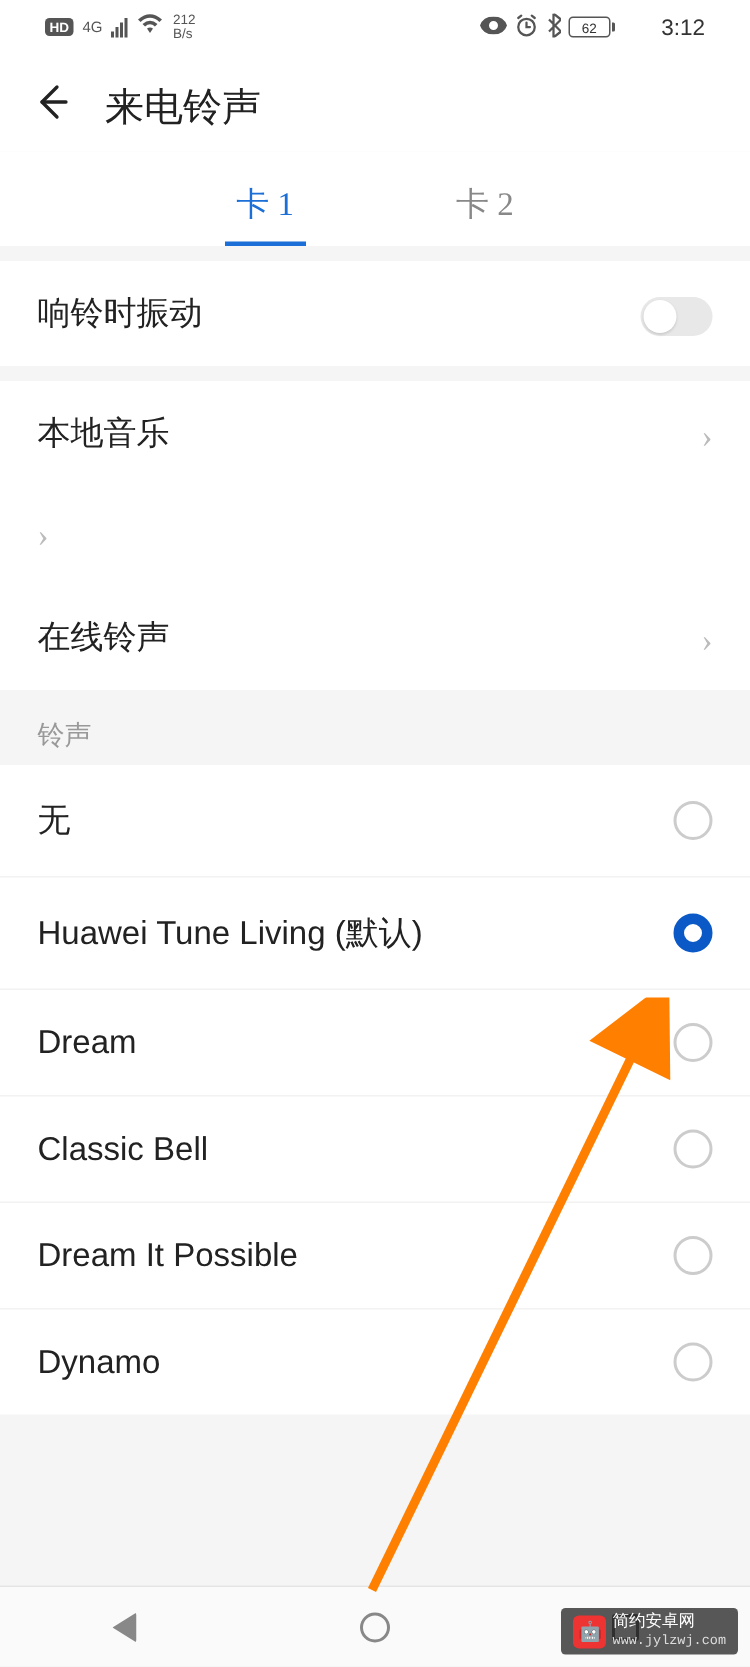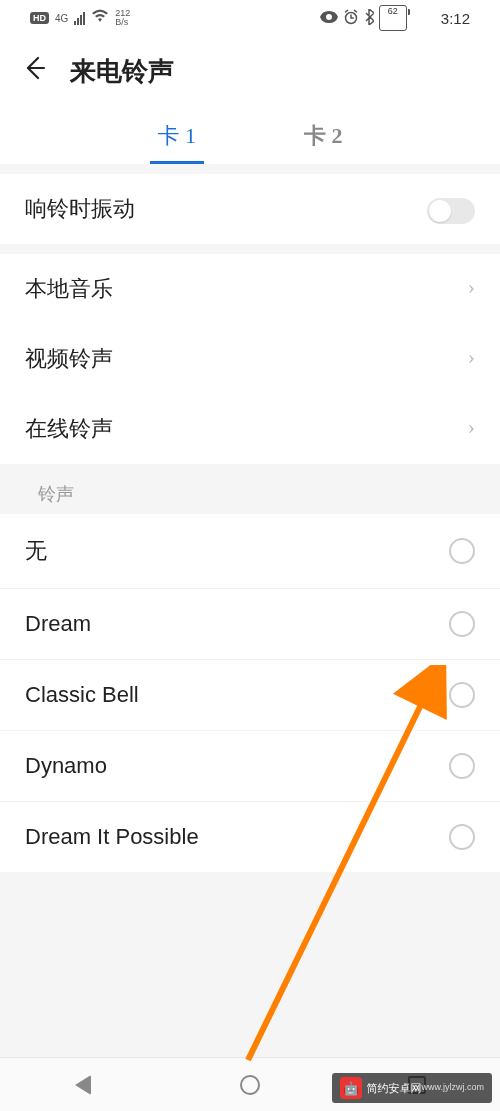--- a/index.html
+++ b/index.html
@@ -23,49 +23,48 @@
     }
     .status-left { display: flex; align-items: center; gap: 6px; }
     .status-right { display: flex; align-items: center; gap: 5px; }
     .hd-badge { background: #555; color: #fff; font-size: 9px; padding: 1px 3px; border-radius: 3px; font-weight: bold; }
     .signal { display: inline-flex; align-items: flex-end; gap: 1px; }
     .signal span { width: 2px; background: #555; display: inline-block; }
     .signal span:nth-child(1) { height: 4px; } .signal span:nth-child(2) { height: 7px; }
     .signal span:nth-child(3) { height: 10px; } .signal span:nth-child(4) { height: 13px; }
     .net-speed { font-size: 9px; line-height: 1; color: #555; }
     .wifi-icon { font-size: 16px; color: #555; }
-    .battery { border: 1.5px solid #555; width: 28px; height: 26px; border-radius: 3px; position: relative; font-size: 9px; display: flex; align-items: flex-start; justify-content: center; }
+    .battery { border: 1.5px solid #555; width: 28px; height: 14px; border-radius: 3px; position: relative; font-size: 9px; display: flex; align-items: flex-end; justify-content: center; }
     .battery::after { content: ''; position: absolute; right: -4px; top: 3px; width: 2px; height: 6px; background: #555; border-radius: 0 1px 1px 0; }
     .time { font-size: 15px; font-weight: 500; color: #333; margin-left: 29px; }
 
     .header {
       background: #fff;
       padding: 18px 20px 12px;
       display: flex;
       align-items: center;
       gap: 24px;
     }
     .back-arrow { font-size: 26px; color: #222; cursor: pointer; }
-    .page-title { font-size: 26px; font-weight: 700; color: #222; font-family: KaiTi, "楷体", serif; }
+    .page-title { font-size: 26px; font-weight: 400; color: #222; font-family: KaiTi, "楷体", serif; }
 
     .tabs {
       background: #fff;
       display: flex;
       justify-content: center;
       gap: 92px;
       padding: 10px 0 0;
     }
     .tab {
       font-size: 22px;
       padding: 10px 8px;
       color: #888;
       cursor: pointer;
       border-bottom: 3px solid transparent;
       font-family: KaiTi, "楷体", serif;
-      font-weight: bold;
     }
     .tab.active { color: #1b6fd6; border-bottom-color: #1b6fd6; font-weight: 500;}
 
     .section-gap { height: 10px; }
 
     .toggle-row {
       background: #fff;
       display: flex;
       align-items: flex-end;
       justify-content: space-between;
@@ -73,31 +72,31 @@
       font-size: 22px;
       color: #222;
       font-family: KaiTi, "楷体", serif;
     }
     .switch { width: 48px; height: 26px; background: #e8e8e8; border-radius: 13px; position: relative; cursor: pointer; }
     .switch::after { content: ''; position: absolute; width: 22px; height: 22px; background: #fff; border-radius: 50%; top: 2px; left: 2px; box-shadow: 0 1px 2px rgba(0,0,0,0.15); }
 
     .nav-list { background: #fff; }
     .nav-row {
       display: flex;
-      align-items: flex-start;
+      align-items: flex-end;
       justify-content: space-between;
       padding: 20px 25px;
       font-size: 22px;
       color: #222;
       cursor: pointer;
       font-family: KaiTi, "楷体", serif;
     }
     .chevron { color: #bbb; font-size: 22px; }
 
-    .section-label { padding: 18px 25px 8px; font-size: 18px; color: #999; font-family: KaiTi, "楷体", serif; margin-left: 13px;}
+    .section-label { padding: 18px 25px 8px; font-size: 18px; color: #999; font-family: KaiTi, "楷体", serif;}
 
     .ringtone-list { background: #fff; }
     .ringtone-row {
       display: flex;
       align-items: center;
       justify-content: space-between;
       padding: 22px 25px;
       border-bottom: 1px solid #f2f2f2;
       cursor: pointer;
     }
@@ -138,21 +137,21 @@
       display: flex;
       align-items: center;
       gap: 4px;
       background: rgba(0,0,0,0.65);
       padding: 4px 8px;
       border-radius: 3px;
       color: #fff;
       font-size: 11px;
     }
     .wm-logo { width: 22px; height: 22px; background: #e33; border-radius: 4px; display:flex; align-items:center; justify-content:center; font-size: 13px;}
-    .wm-text { display: flex; flex-direction: row; line-height: 1.15; }
+    .wm-text { display: flex; flex-direction: column; line-height: 1.15; font-family: Liberation Mono, monospace; }
     .wm-url { font-size: 9px; color: #ddd; }
   </style>
 </head>
 <body>
 
 <div class="status-bar">
   <div class="status-left">
     <span class="hd-badge">HD</span>
     <span style="font-size:10px;color:#555;">4G</span>
     <span class="signal">
@@ -218,50 +217,53 @@
 </div>
 
 <div class="section-gap"></div>
 
 <div class="nav-list">
   <div class="nav-row">
     <span>本地音乐</span>
     <span class="chevron">›</span>
   </div>
   <div class="nav-row">
-    <span>视频铃声</span>
     <span class="chevron">›</span>
   </div>
   <div class="nav-row">
     <span>在线铃声</span>
     <span class="chevron">›</span>
   </div>
 </div>
 
 <div class="section-label">铃声</div>
 
 <div class="ringtone-list">
   <div class="ringtone-row">
     <span class="ringtone-label cn">无</span>
     <span class="radio"></span>
   </div>
   <div class="ringtone-row">
+    <span class="ringtone-label">Huawei Tune Living (默认)</span>
+    <span class="radio checked"></span>
+  </div>
+  <div class="ringtone-row">
     <span class="ringtone-label">Dream</span>
     <span class="radio"></span>
   </div>
   <div class="ringtone-row">
     <span class="ringtone-label">Classic Bell</span>
     <span class="radio"></span>
   </div>
   <div class="ringtone-row">
+    <span class="ringtone-label">Dream It Possible</span>
+    <span class="radio"></span>
+  </div>
+  <div class="ringtone-row">
     <span class="ringtone-label">Dynamo</span>
-    <span class="radio"></span>
-  </div>
-  <div class="ringtone-row">
-    <span class="ringtone-label">Dream It Possible</span>
     <span class="radio"></span>
   </div>
 </div>
 
 <div class="nav-bar">
   <div class="nav-btn">
       <div class="tri"></div>
     </div>
   <div class="nav-btn">
       <div class="circ"></div>

